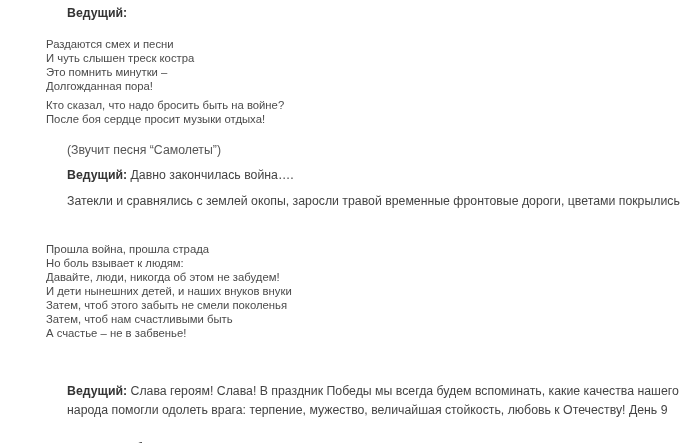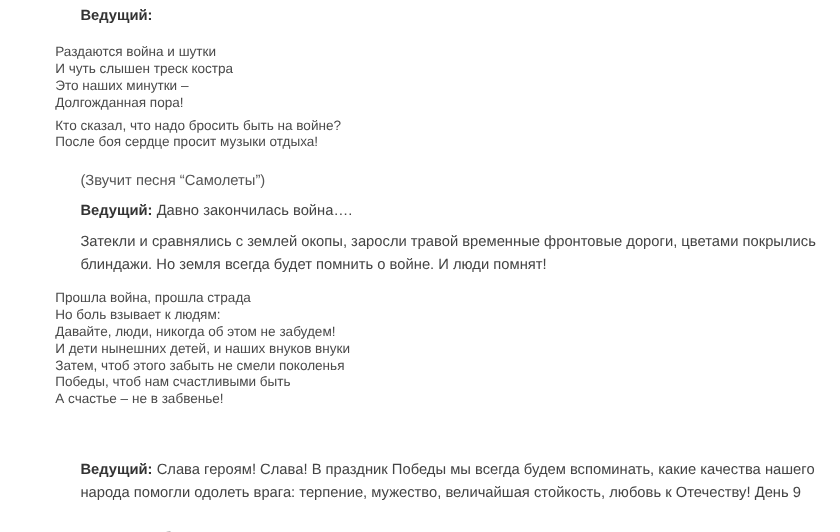--- a/index.html
+++ b/index.html
@@ -22,23 +22,23 @@
 <body>
 
 <div class="doc">
 
   <div class="block" style="top:4px;">
     <p class="p"><span class="speaker">Ведущий:</span></p>
   </div>
 
   <div class="block" style="top:37px;">
     <div class="verse">
-      <div>Раздаются война и шутки</div>
+      <div>Раздаются смех и песни</div>
       <div>И чуть слышен треск костра</div>
-      <div>Это наших минутки –</div>
+      <div>Это помнить минутки –</div>
       <div>Долгожданная пора!</div>
     </div>
   </div>
 
   <div class="block" style="top:98px;">
     <div class="verse">
       <div>Кто сказал, что надо бросить быть на войне?</div>
       <div>После боя сердце просит музыки отдыха!</div>
     </div>
   </div>
@@ -47,32 +47,31 @@
     <p class="p italic">(Звучит песня “Самолеты”)</p>
   </div>
 
   <div class="block" style="top:166px;">
     <p class="p"><span class="speaker">Ведущий:</span><span> Давно закончилась война….</span></p>
   </div>
 
   <div class="block" style="top:192px;">
     <p class="p" style="white-space:nowrap;">
       <span>Затекли и сравнялись с землей окопы, заросли травой временные фронтовые дороги, цветами покрылись</span><br>
-      <span>блиндажи. Но земля всегда будет помнить о войне. И люди помнят!</span>
     </p>
   </div>
 
   <div class="block" style="top:242px;">
     <div class="verse">
       <div>Прошла война, прошла страда</div>
       <div>Но боль взывает к людям:</div>
       <div>Давайте, люди, никогда об этом не забудем!</div>
       <div>И дети нынешних детей, и наших внуков внуки</div>
       <div>Затем, чтоб этого забыть не смели поколенья</div>
-      <div>Победы, чтоб нам счастливыми быть</div>
+      <div>Затем, чтоб нам счастливыми быть</div>
       <div>А счастье – не в забвенье!</div>
     </div>
   </div>
 
   <div class="block" style="top:382px;">
     <p class="p" style="white-space:nowrap;">
       <span class="speaker">Ведущий:</span><span> Слава героям! Слава! В праздник Победы мы всегда будем вспоминать, какие качества нашего</span><br>
       <span>народа помогли одолеть врага: терпение, мужество, величайшая стойкость, любовь к Отечеству! День 9</span><br>
       <br>
       <span>не суждено было вернуться.</span>

